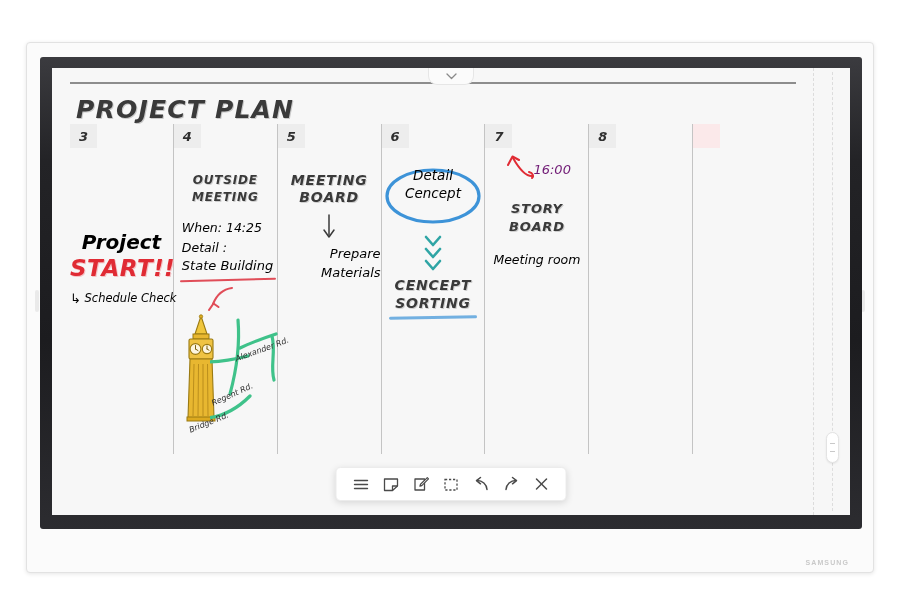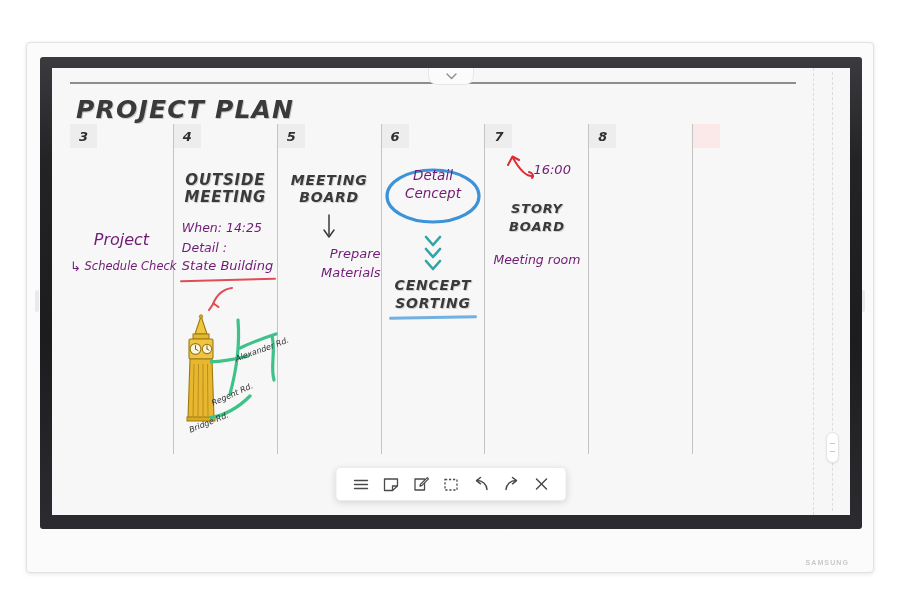--- a/index.html
+++ b/index.html
@@ -191,45 +191,45 @@
   }
   .date-chip.sunday-chip { background: #fbe9ea; color: transparent; }
 
   .col-body {
     position: absolute;
     left: 0; right: 0;
     top: 24px; bottom: 0;
   }
 
   
-  .hw        { font-family: "DejaVu Sans", sans-serif; font-style: italic; color:#701a75; }
+  .hw        { font-family: "DejaVu Sans", sans-serif; font-style: italic; color:#000000; }
   .hw-bold   { font-family: "DejaVu Sans", sans-serif; font-style: italic; font-weight: bold;
                letter-spacing: .8px; color:#3a3a3a; text-shadow: 1px 1px 0 #cfcfcf; }
 
   
   #mon-block {
     position: absolute;
     top: 82px; left: 0; right: 0;
     text-align: center;
   }
-  #mon-project { font-size: 16px; font-weight: normal; }
+  #mon-project { font-size: 20px; font-weight: bold; }
   #mon-start {
     font-size: 23px; font-weight: bold; font-style: italic;
     color: #e02b34; letter-spacing: .5px; margin-top: 1px;
     text-shadow: 1px 1px 0 #f4c3c6;
     font-family: "DejaVu Sans", sans-serif;
   }
   #mon-sched {
     font-size: 11.5px; margin-top: 10px; white-space: nowrap;
   }
   .hook { font-size: 13px; vertical-align: -1px; }
 
   
   #tue-title { position:absolute; top: 24px; left: 0; right:0; text-align:center;
-               font-size: 15px; line-height: 17px; }
+               font-size: 12px; line-height: 17px; }
   #tue-when  { position:absolute; top: 72px; left: 8px; font-size: 12.5px; }
   #tue-where { position:absolute; top: 92px; left: 8px; font-size: 12.5px; }
   #tue-place { position:absolute; top: 110px; left: 8px; font-size: 13px;
                padding-bottom: 1px; }
   #tue-place-underline {
     position:absolute; top: 131px; left: 6px; width: 96px; height: 2px;
     background: #e04d58; border-radius: 1px; transform: rotate(-1.4deg);
   }
 
   
@@ -345,20 +345,21 @@
         <div id="board-title">PROJECT PLAN</div>
 
 
         <div id="day-grid">
 
           <div class="day-col">
             <div class="date-chip">3</div>
             <div class="col-body">
               <div id="mon-block">
                 <div id="mon-project" class="hw">Project</div>
+                <div id="mon-start">START!!</div>
                 <div id="mon-sched" class="hw">
                   <span class="hook">↳</span>
                   <span>Schedule Check</span>
                 </div>
               </div>
             </div>
           </div>
 
           <div class="day-col">
             <div class="date-chip">4</div>

